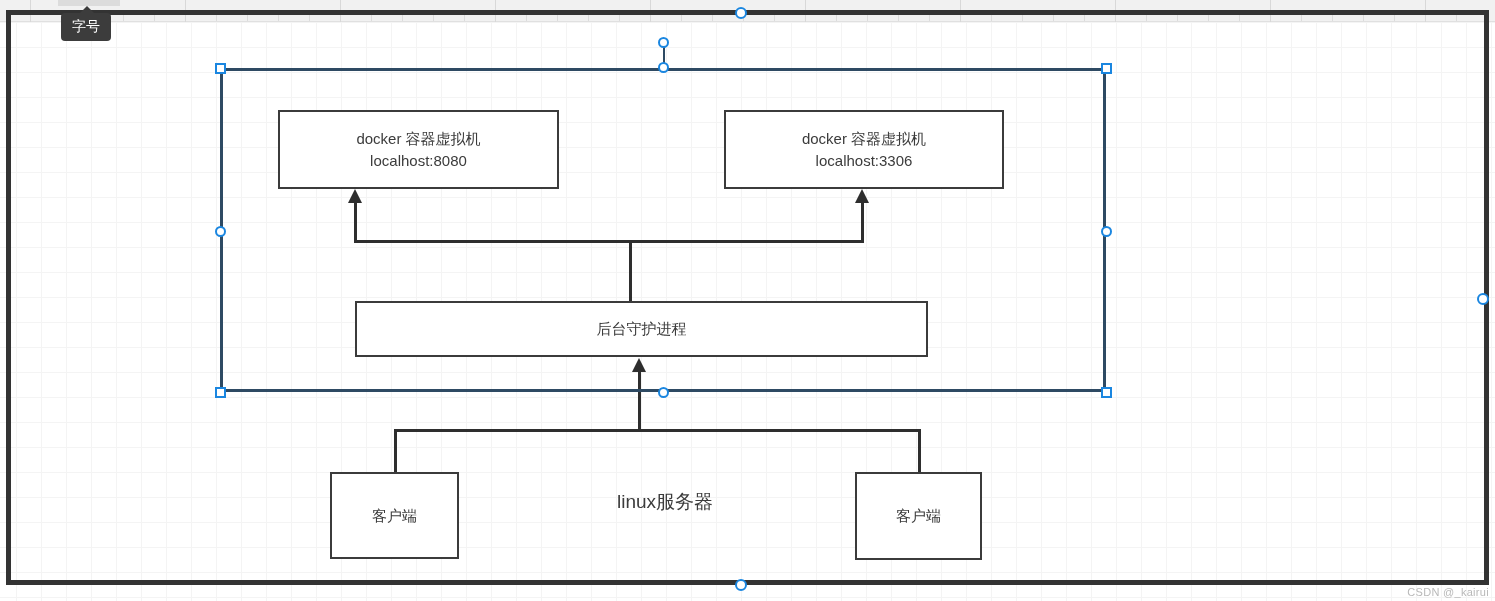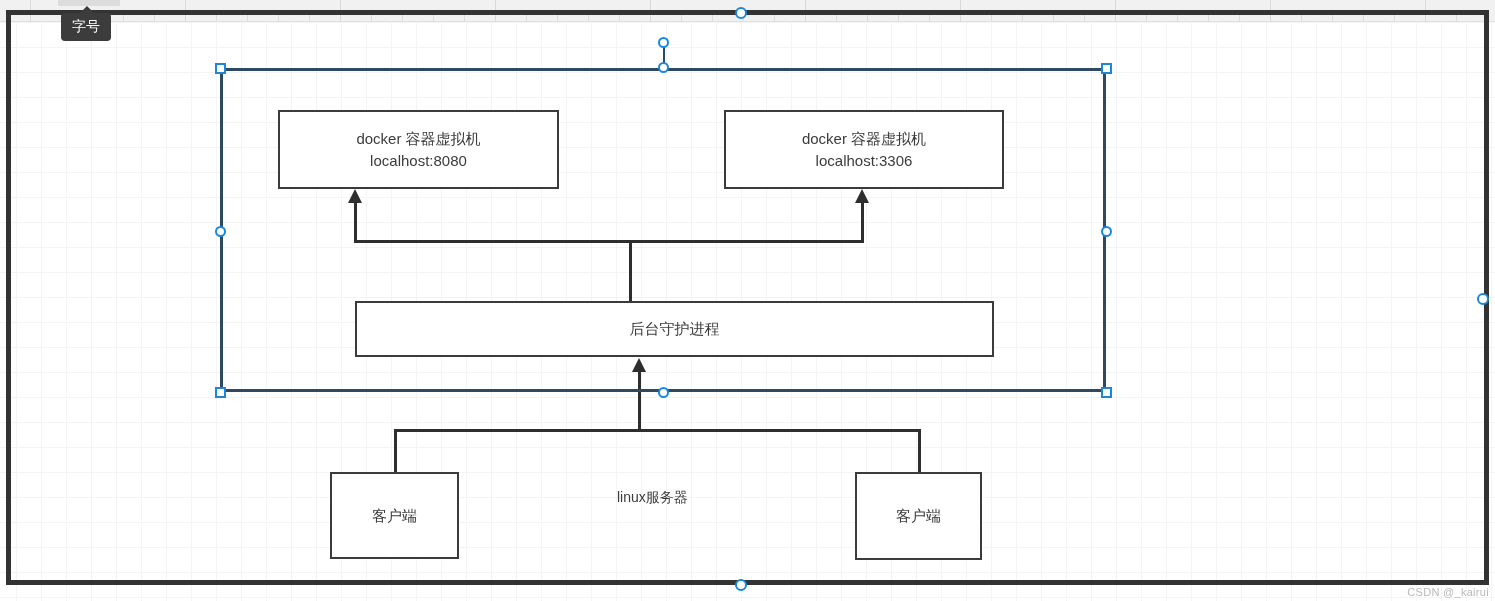--- a/index.html
+++ b/index.html
@@ -85,21 +85,21 @@
     font-size: 15px;
     white-space: pre-line;
   }
   .node-label {
     display: block;
     white-space: pre-line;
   }
   .free-label {
     position: absolute;
     color: #3b3b3b;
-    font-size: 14px;
+    font-size: 19px;
     white-space: nowrap;
   }
 
   
   .conn-h {
     position: absolute;
     height: 3px;
     background: #2e2e2e;
   }
   .conn-v {
@@ -349,21 +349,21 @@
   <div class="node" style="left:278px; top:110px; width:281px; height:79px;">
     <span class="node-label">docker 容器虚拟机
 localhost:8080</span>
   </div>
 
   <div class="node" style="left:724px; top:110px; width:280px; height:79px;">
     <span class="node-label">docker 容器虚拟机
 localhost:3306</span>
   </div>
 
-  <div class="node" style="left:355px; top:301px; width:639px; height:56px;">
+  <div class="node" style="left:355px; top:301px; width:573px; height:56px;">
     <span class="node-label">后台守护进程</span>
   </div>
 
   <div class="node" style="left:330px; top:472px; width:129px; height:87px;">
     <span class="node-label">客户端</span>
   </div>
 
   <div class="node" style="left:855px; top:472px; width:127px; height:88px;">
     <span class="node-label">客户端</span>
   </div>

